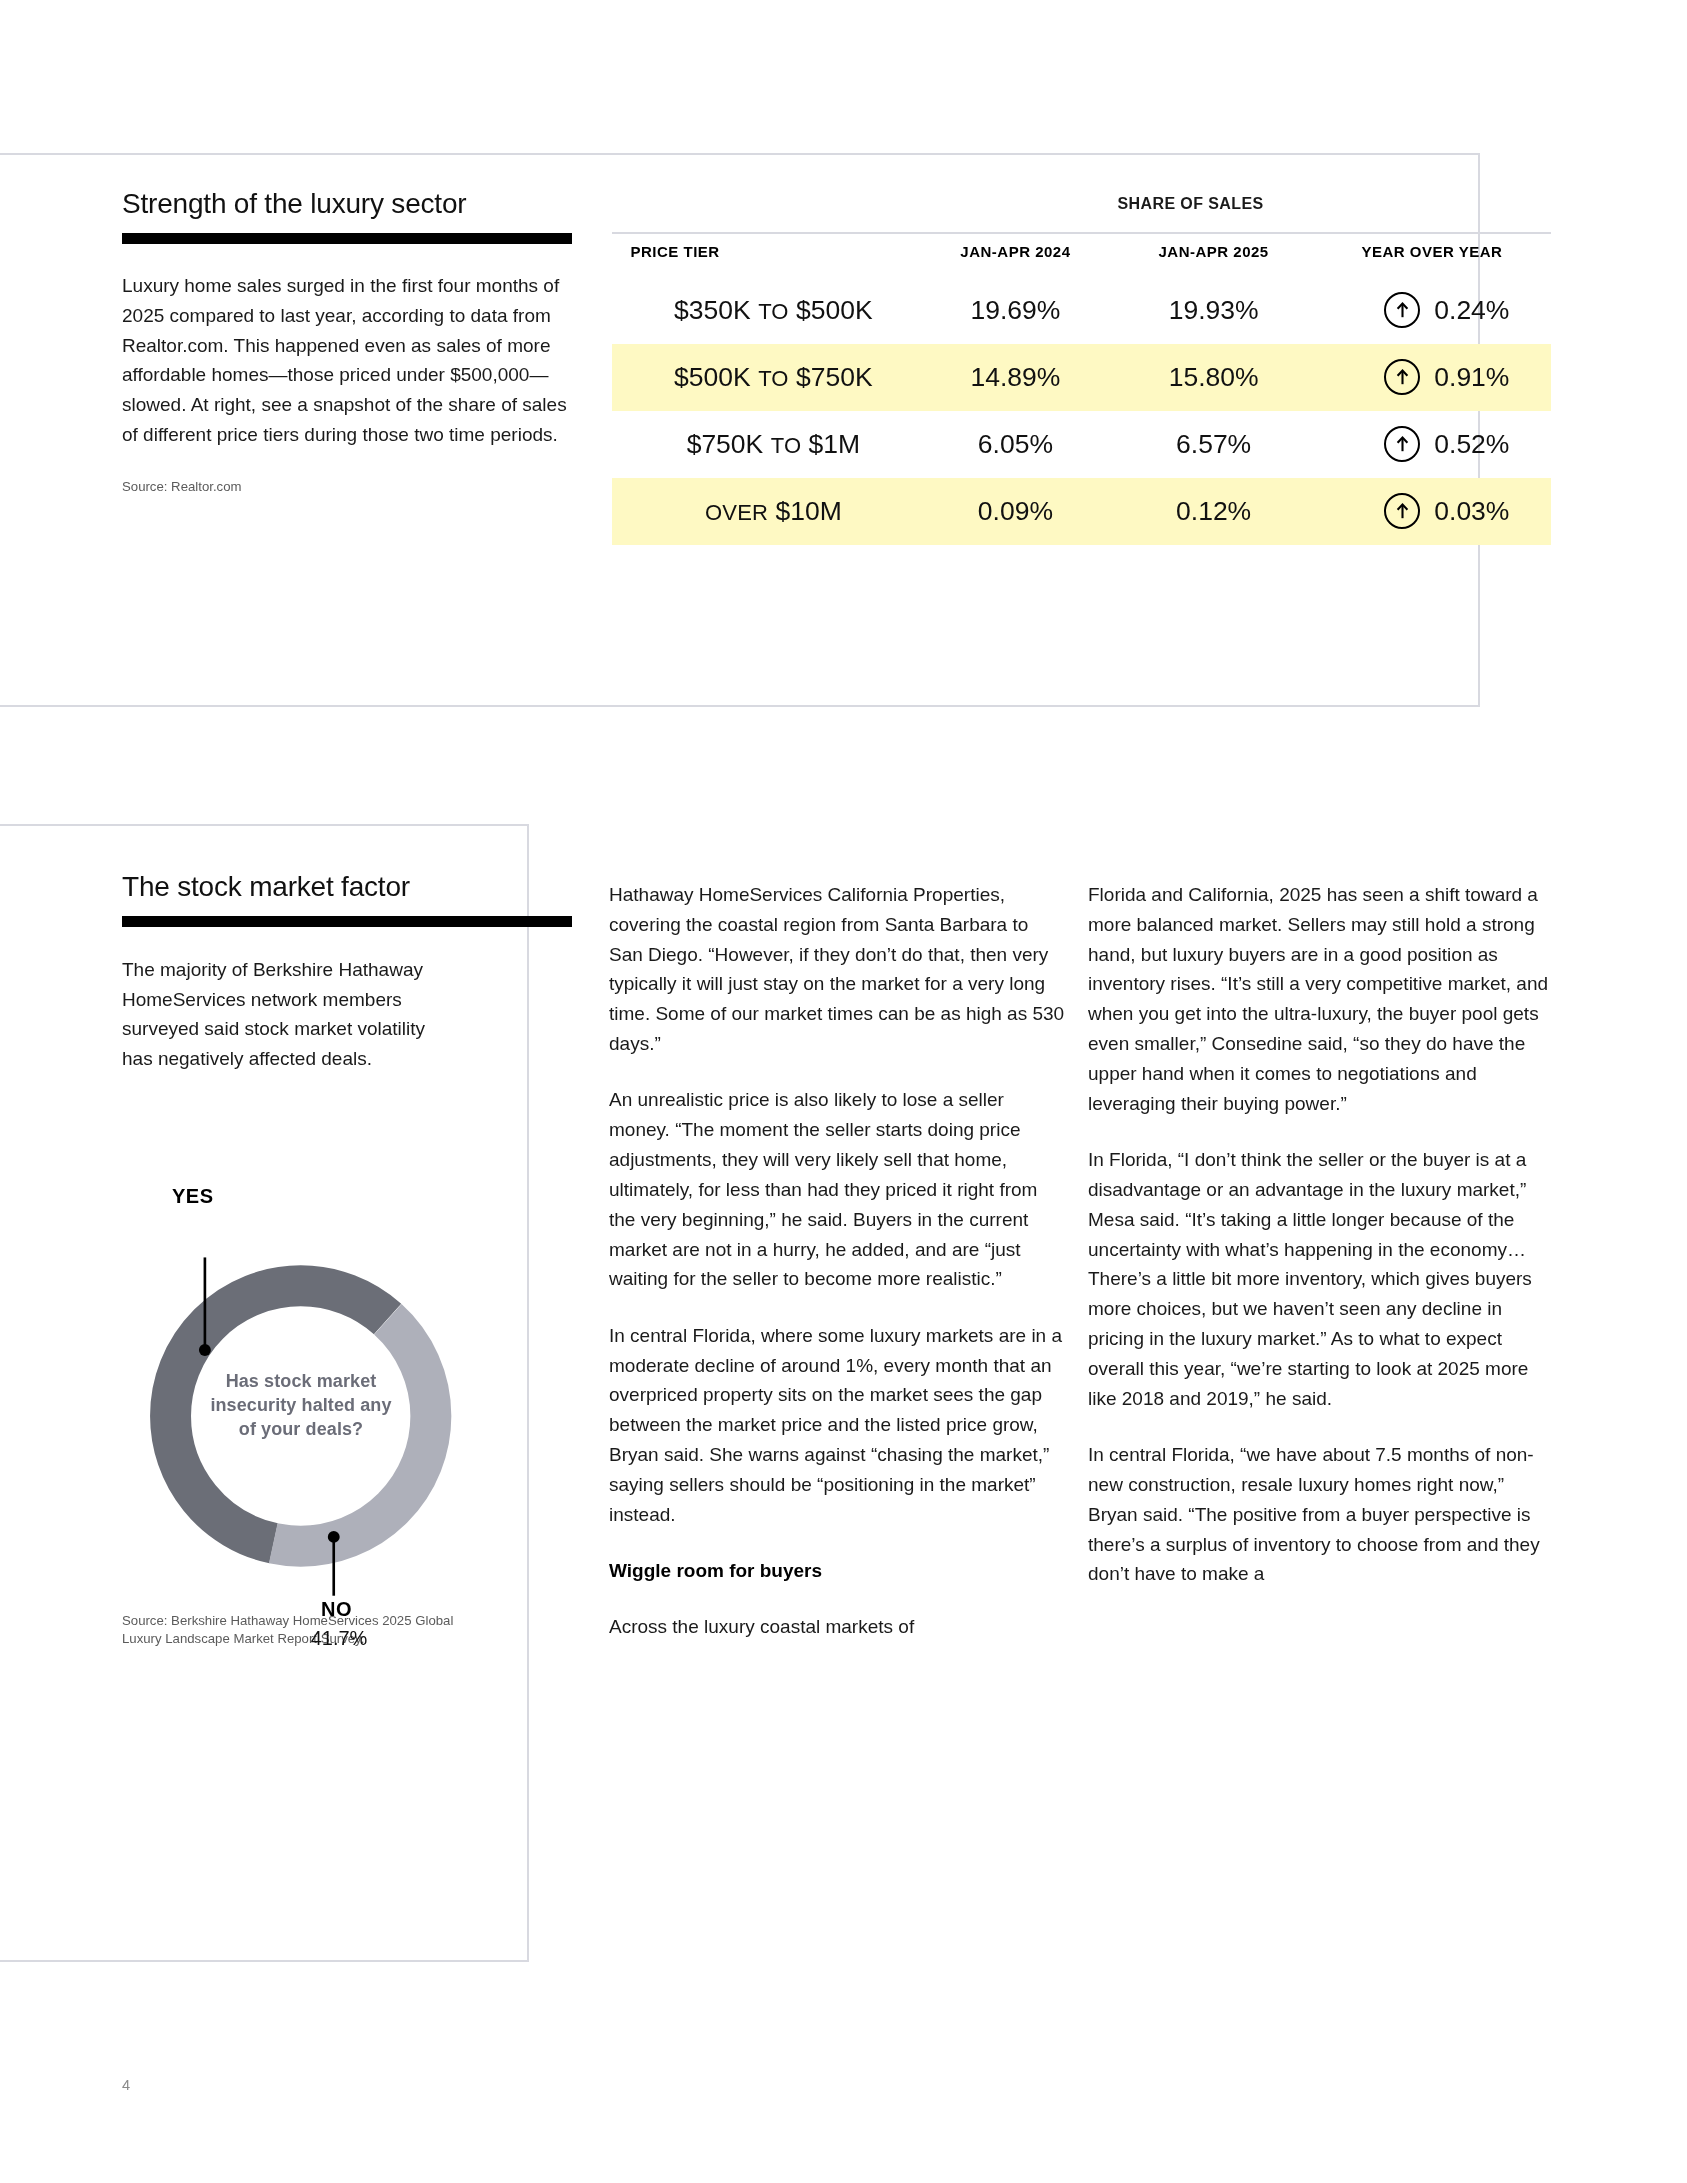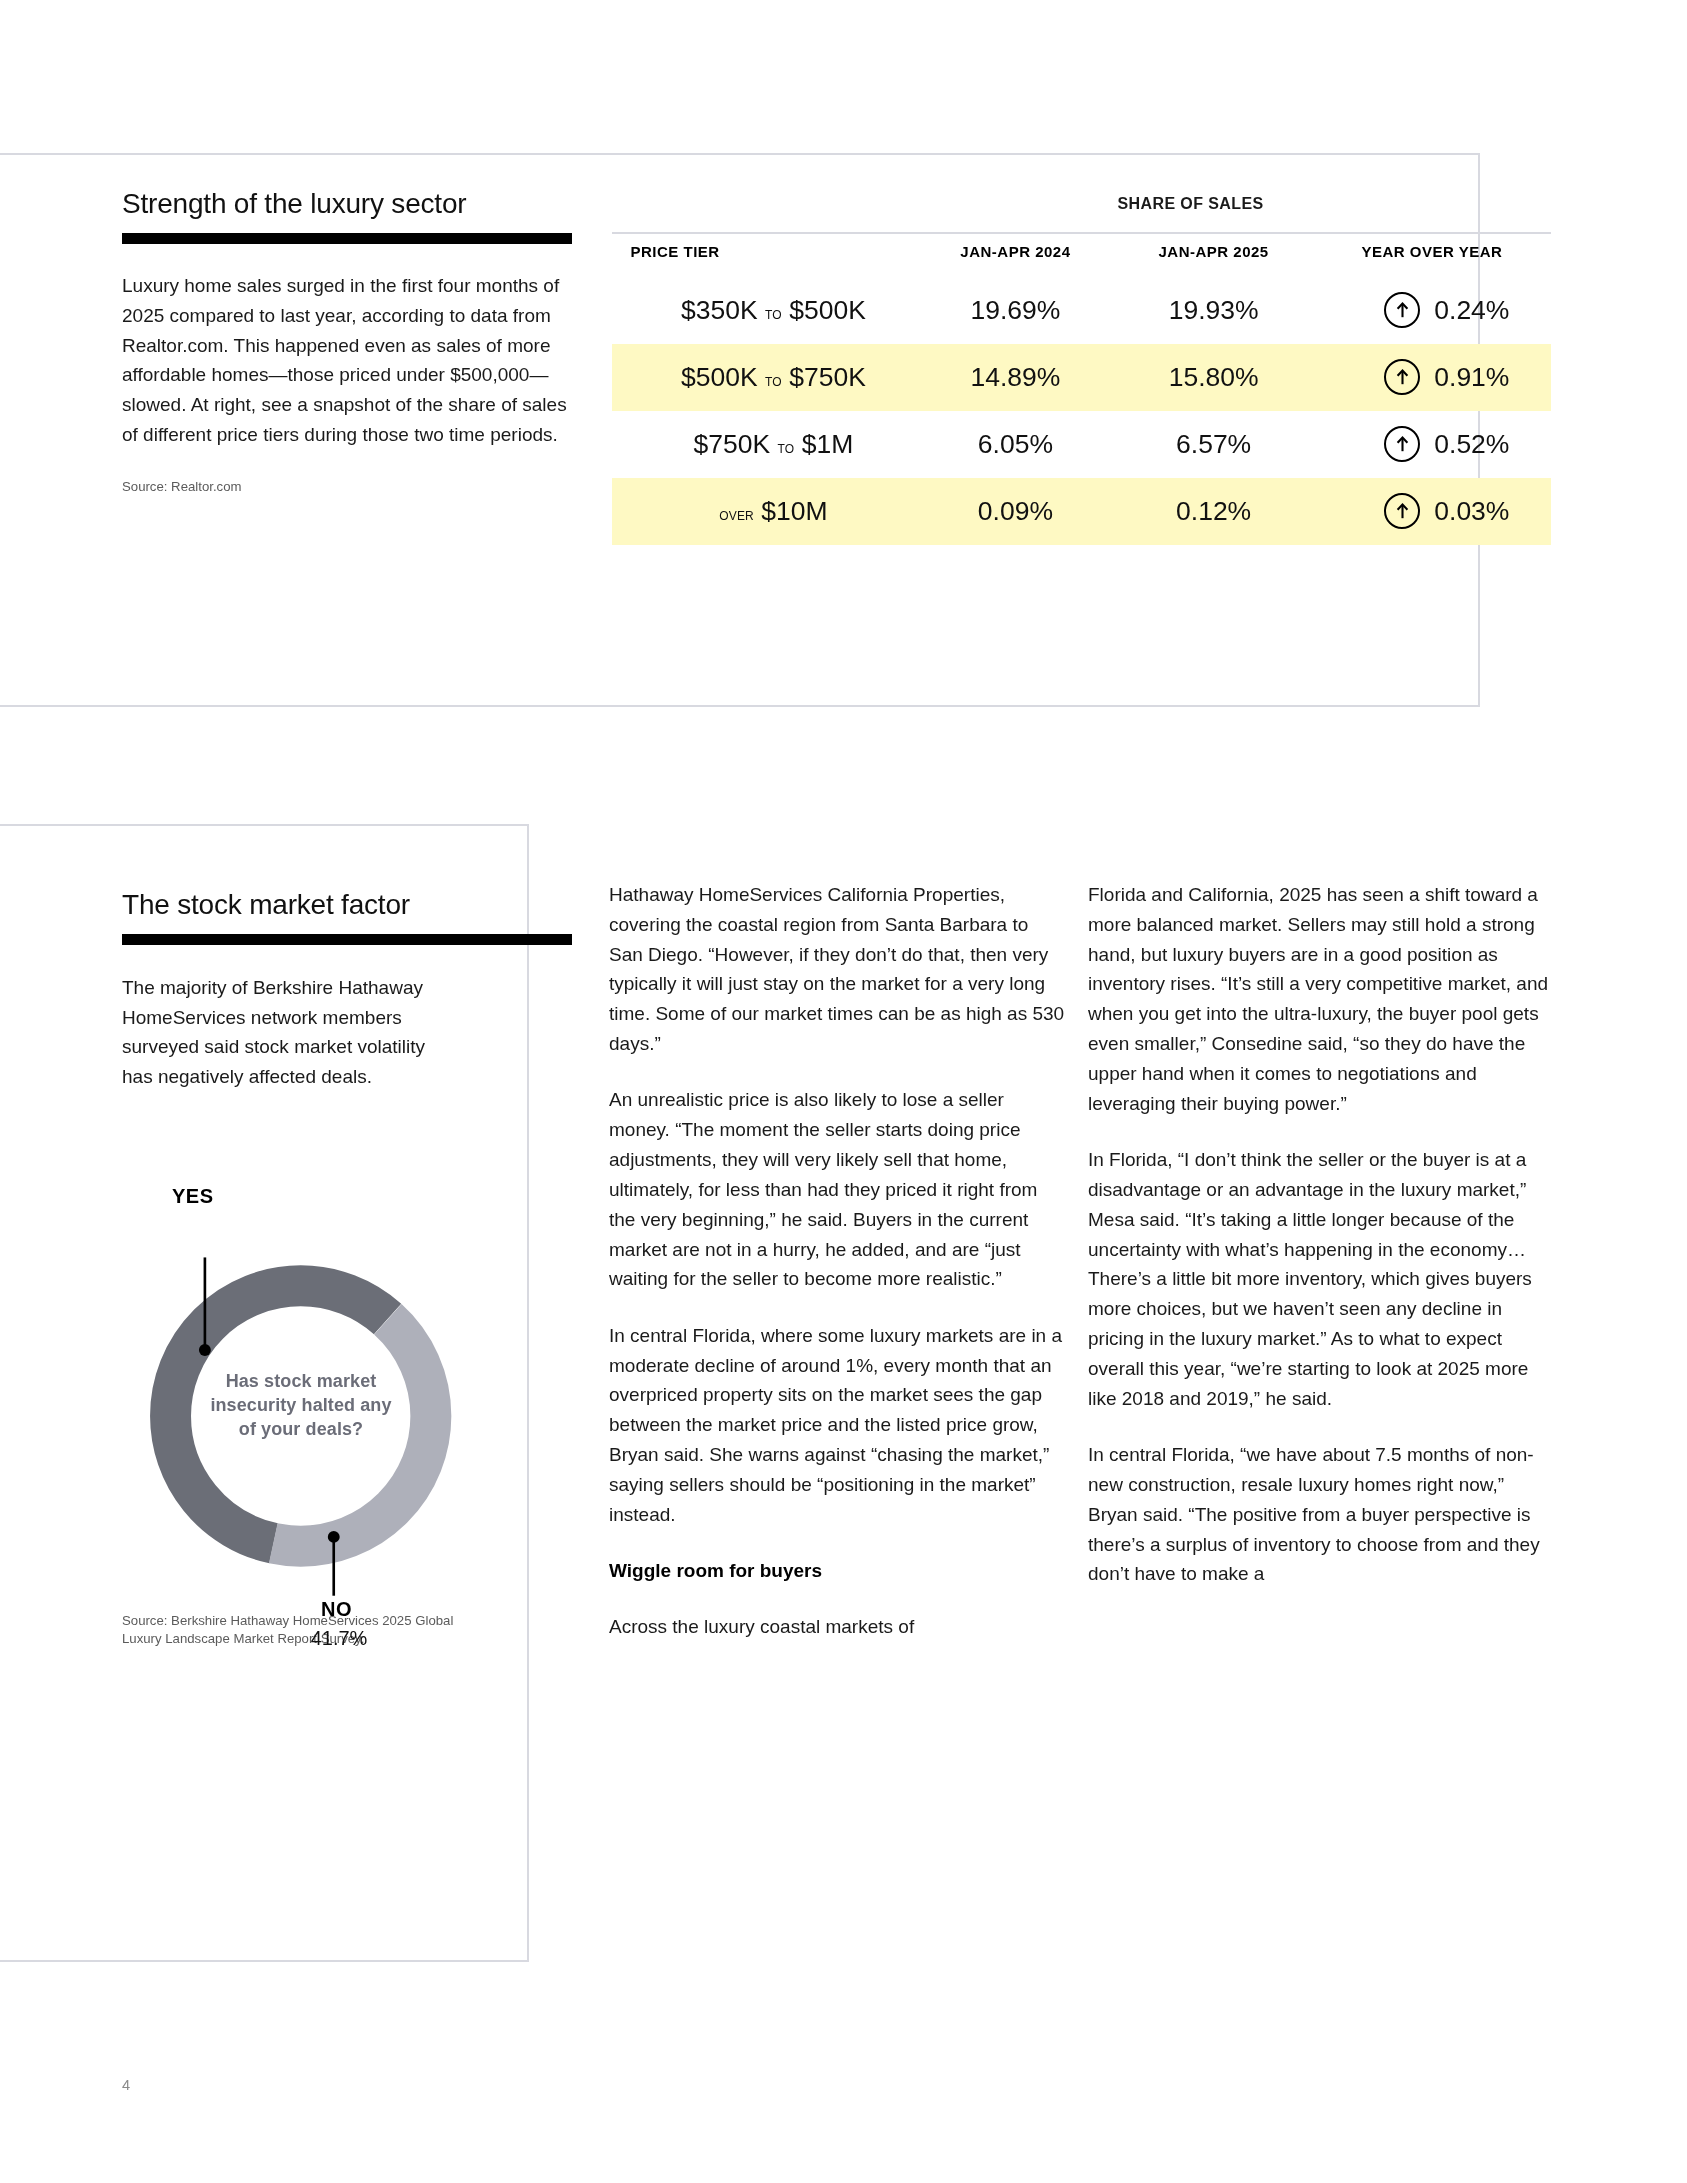--- a/index.html
+++ b/index.html
@@ -79,21 +79,21 @@
   table.tbl thead th.tier-head { text-align: left; padding-left: 18.5px; }
   table.tbl tbody td {
     font-size: 26.5px;
     color: #111;
     text-align: center;
     height: 67px;
     vertical-align: middle;
   }
   table.tbl tbody tr.alt { background: #fef9c3; }
   td.tier { text-align: left; padding-left: 18.5px; white-space: nowrap; }
-  td.tier .sm { font-size: 12px; letter-spacing: 0.2px; }
+  td.tier .sm { font-size: 22px; letter-spacing: 0.2px; }
   td.yoy { text-align: left; padding-left: 30px; }
   .yoy-inner { display: inline-flex; align-items: center; gap: 14px; }
   .arrow-circle {
     width: 36px; height: 36px;
     border: 2px solid #000;
     border-radius: 50%;
     display: inline-flex;
     align-items: center; justify-content: center;
     flex: 0 0 auto;
   }
@@ -106,21 +106,21 @@
   col.c4 { width: 238px; }
 
   
   #stock-panel {
     position: absolute;
     left: 0; top: 824px;
     width: 529px; height: 1138px;
     border: 2px solid #d8d9e0;
     border-left: none;
   }
-  #stock-inner { position: absolute; left: 122px; top: 63px; width: 370px; }
+  #stock-inner { position: absolute; left: 122px; top: 45px; width: 370px; }
   #stock-rule { height: 11.2px; background: #000; margin-top: 13.2px; width: 450px; }
   .panel-para { font-size: 19px; line-height: 1.55; color: #1a1a1a; margin-top: 28px; width: 337px; }
 
   
   #donut-wrap { position: absolute; left: 99px; top: 1231px; width: 410px; height: 370px; }
   .yes-label {
     position: absolute; left: 73px; top: -46px;
     font-size: 20px; font-weight: 700; letter-spacing: 0.5px; color: #000;
   }
   .no-label {

